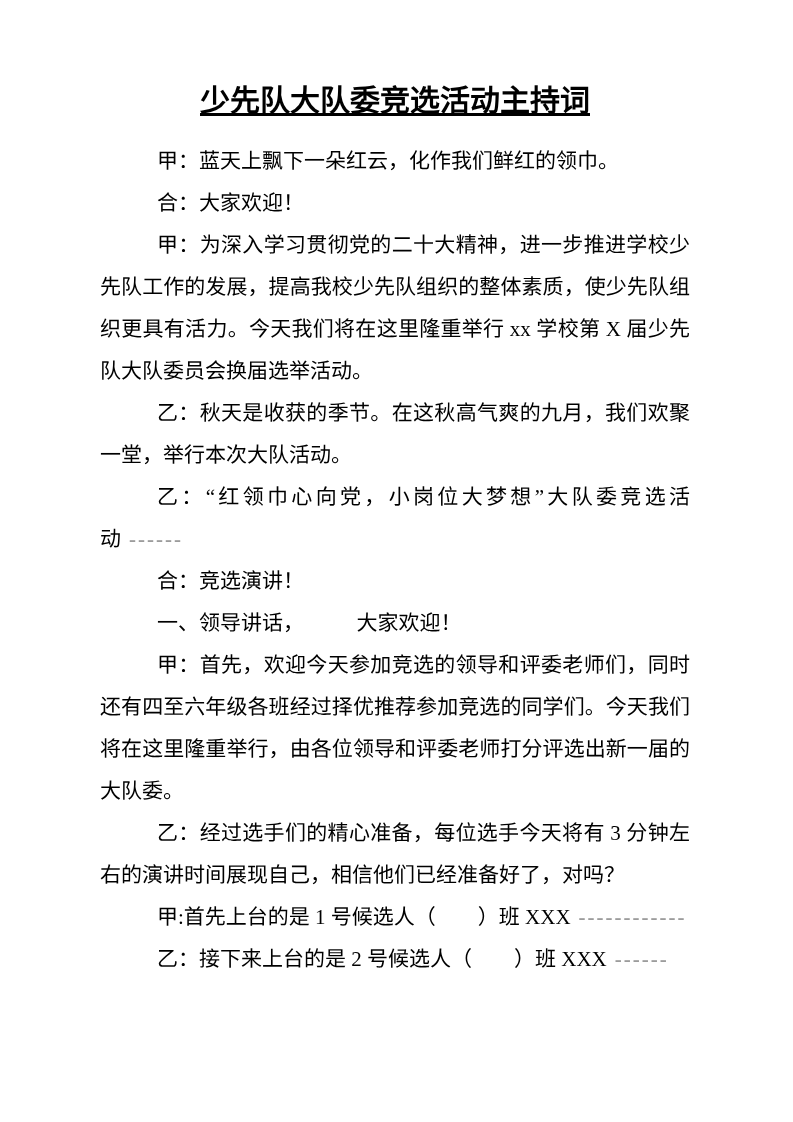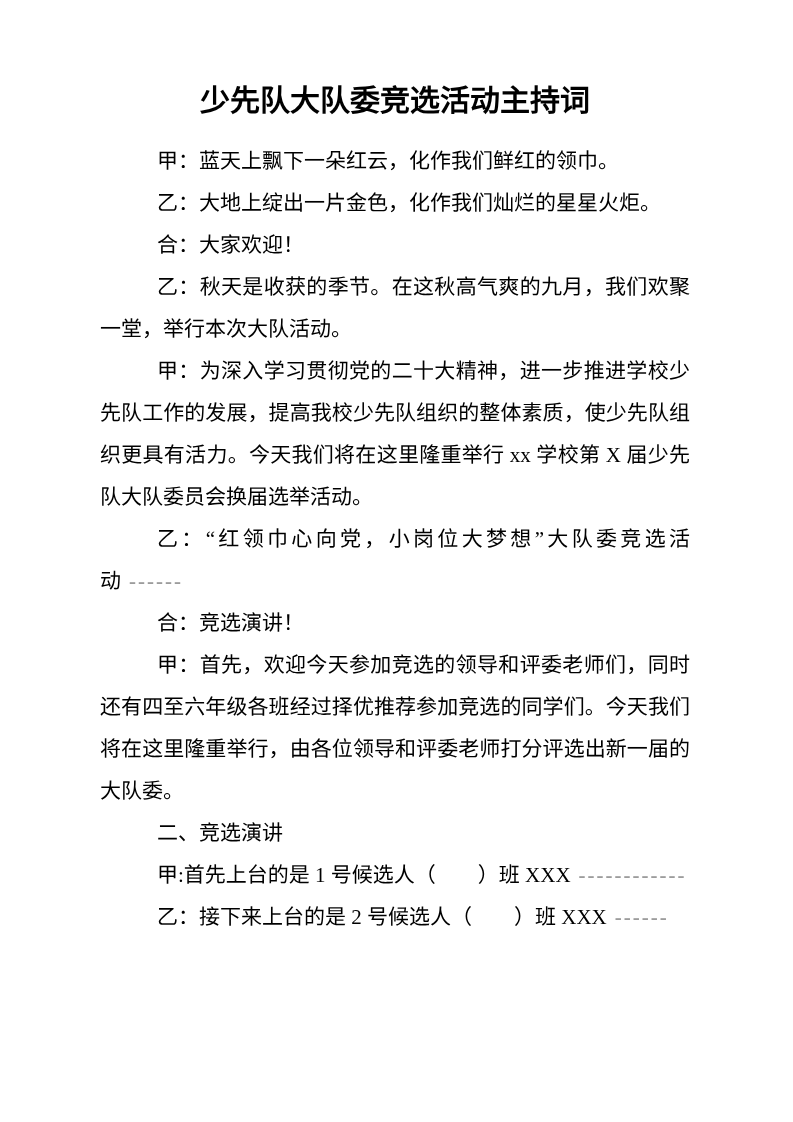--- a/index.html
+++ b/index.html
@@ -18,20 +18,21 @@
     padding: 74px 103px 0 100px;
     overflow: hidden;
   }
   .doc-title {
     margin: 0 0 12px 0;
     font-size: 30px;
     font-weight: bold;
     line-height: 54px;
     text-align: center;
     white-space: nowrap;
+    text-decoration: underline;
   }
   .para {
     margin: 0;
     font-size: 21px;
     line-height: 42px;
     text-align: justify;
     text-indent: 57px;
     word-break: break-all;
   }
   .dashes {
@@ -42,24 +43,24 @@
     white-space: nowrap;
   }
 </style>
 </head>
 <body>
 
 <div class="doc-page">
   <h1 class="doc-title">少先队大队委竞选活动主持词</h1>
   <div>
       <p class="para"><span>甲：蓝天上飘下一朵红云，化作我们鲜红的领巾。</span></p>
-      <p class="para"><span>乙：大地上绽出一片金色，化作我们灿烂的星星火炬。</span></p>
       <p class="para"><span>合：大家欢迎！</span></p>
+      <p class="para"><span>甲：为深入学习贯彻党的二十大精神，进一步推进学校少先队工作的发展，提高我校少先队组织的整体素质，使少先队组织更具有活力。今天我们将在这里隆重举行 xx 学校第 X 届少先队大队委员会换届选举活动。</span></p>
       <p class="para"><span>乙：秋天是收获的季节。在这秋高气爽的九月，我们欢聚一堂，举行本次大队活动。</span></p>
-      <p class="para"><span>甲：为深入学习贯彻党的二十大精神，进一步推进学校少先队工作的发展，提高我校少先队组织的整体素质，使少先队组织更具有活力。今天我们将在这里隆重举行 xx 学校第 X 届少先队大队委员会换届选举活动。</span></p>
       <p class="para"><span>乙：“红领巾心向党，小岗位大梦想”大队委竞选活动</span><span class="dashes">------</span></p>
       <p class="para"><span>合：竞选演讲！</span></p>
+      <p class="para"><span>一、领导讲话，　　　大家欢迎！</span></p>
       <p class="para"><span>甲：首先，欢迎今天参加竞选的领导和评委老师们，同时还有四至六年级各班经过择优推荐参加竞选的同学们。今天我们将在这里隆重举行，由各位领导和评委老师打分评选出新一届的大队委。</span></p>
-      <p class="para"><span>二、竞选演讲</span></p>
+      <p class="para"><span>乙：经过选手们的精心准备，每位选手今天将有 3 分钟左右的演讲时间展现自己，相信他们已经准备好了，对吗？</span></p>
       <p class="para"><span>甲:首先上台的是 1 号候选人（　　）班 XXX</span><span class="dashes">------------</span></p>
       <p class="para"><span>乙：接下来上台的是 2 号候选人（　　）班 XXX</span><span class="dashes">------</span></p>
     </div>
 </div>
 
 </body></html>

